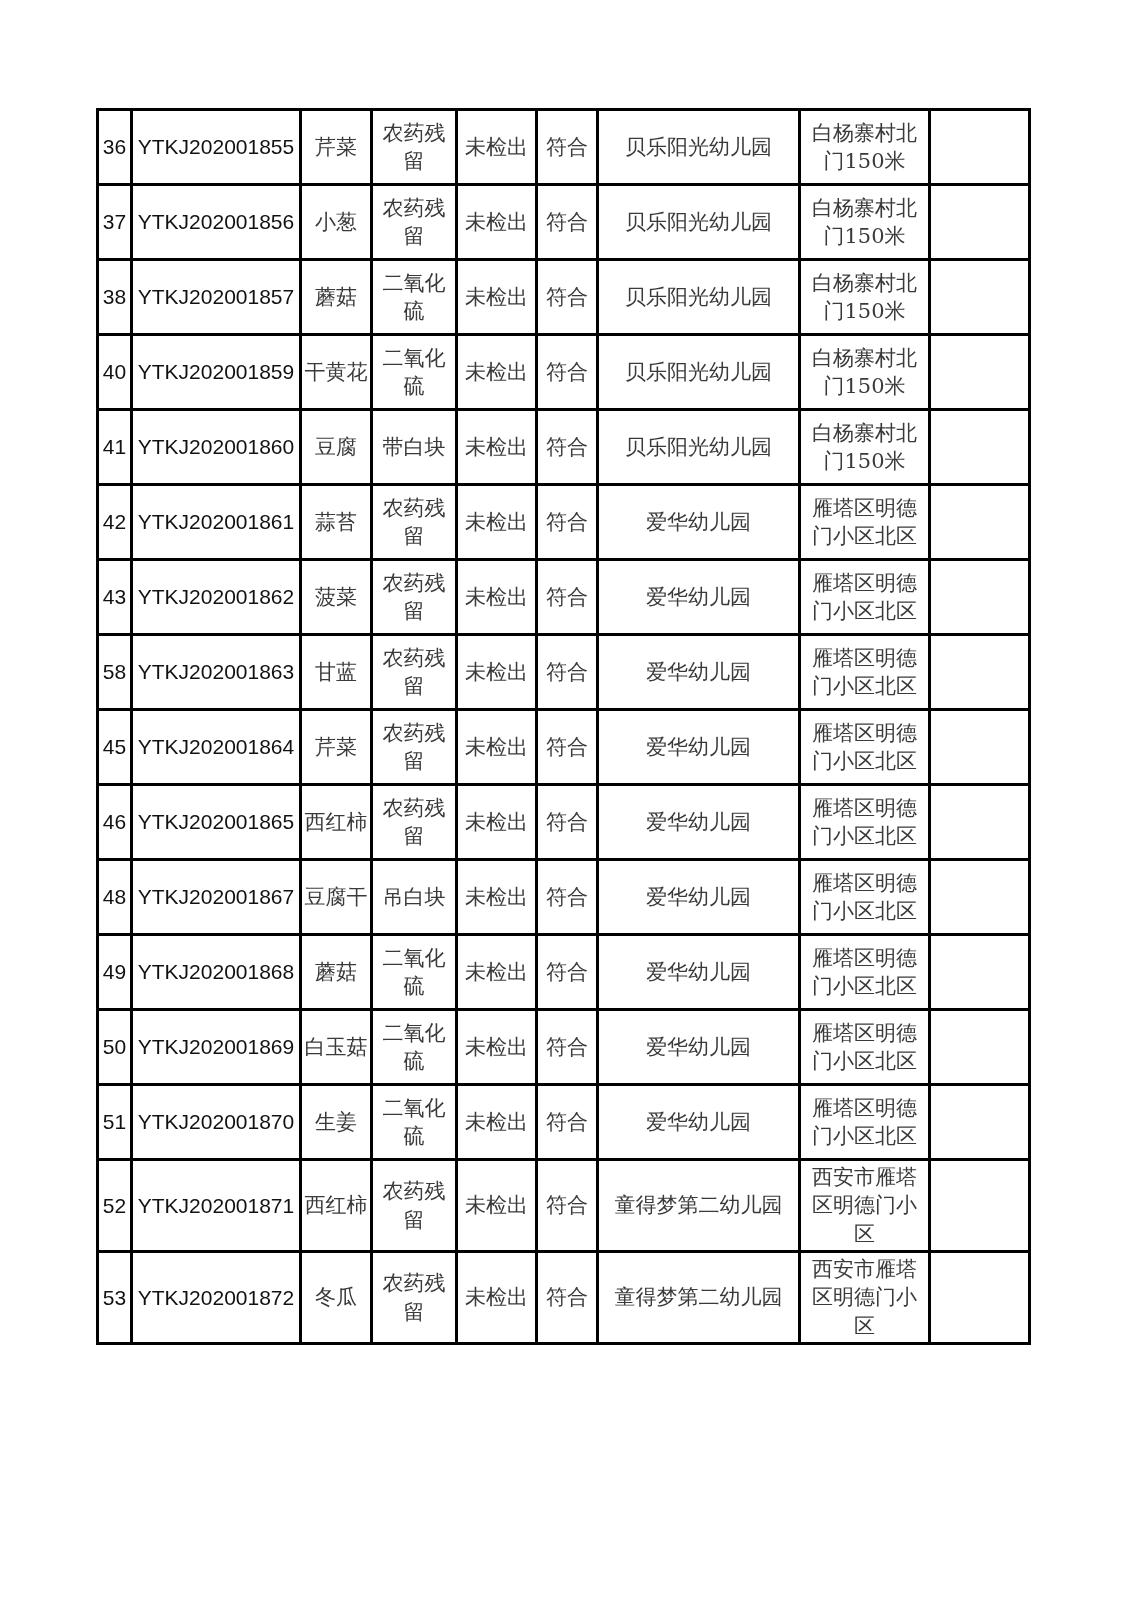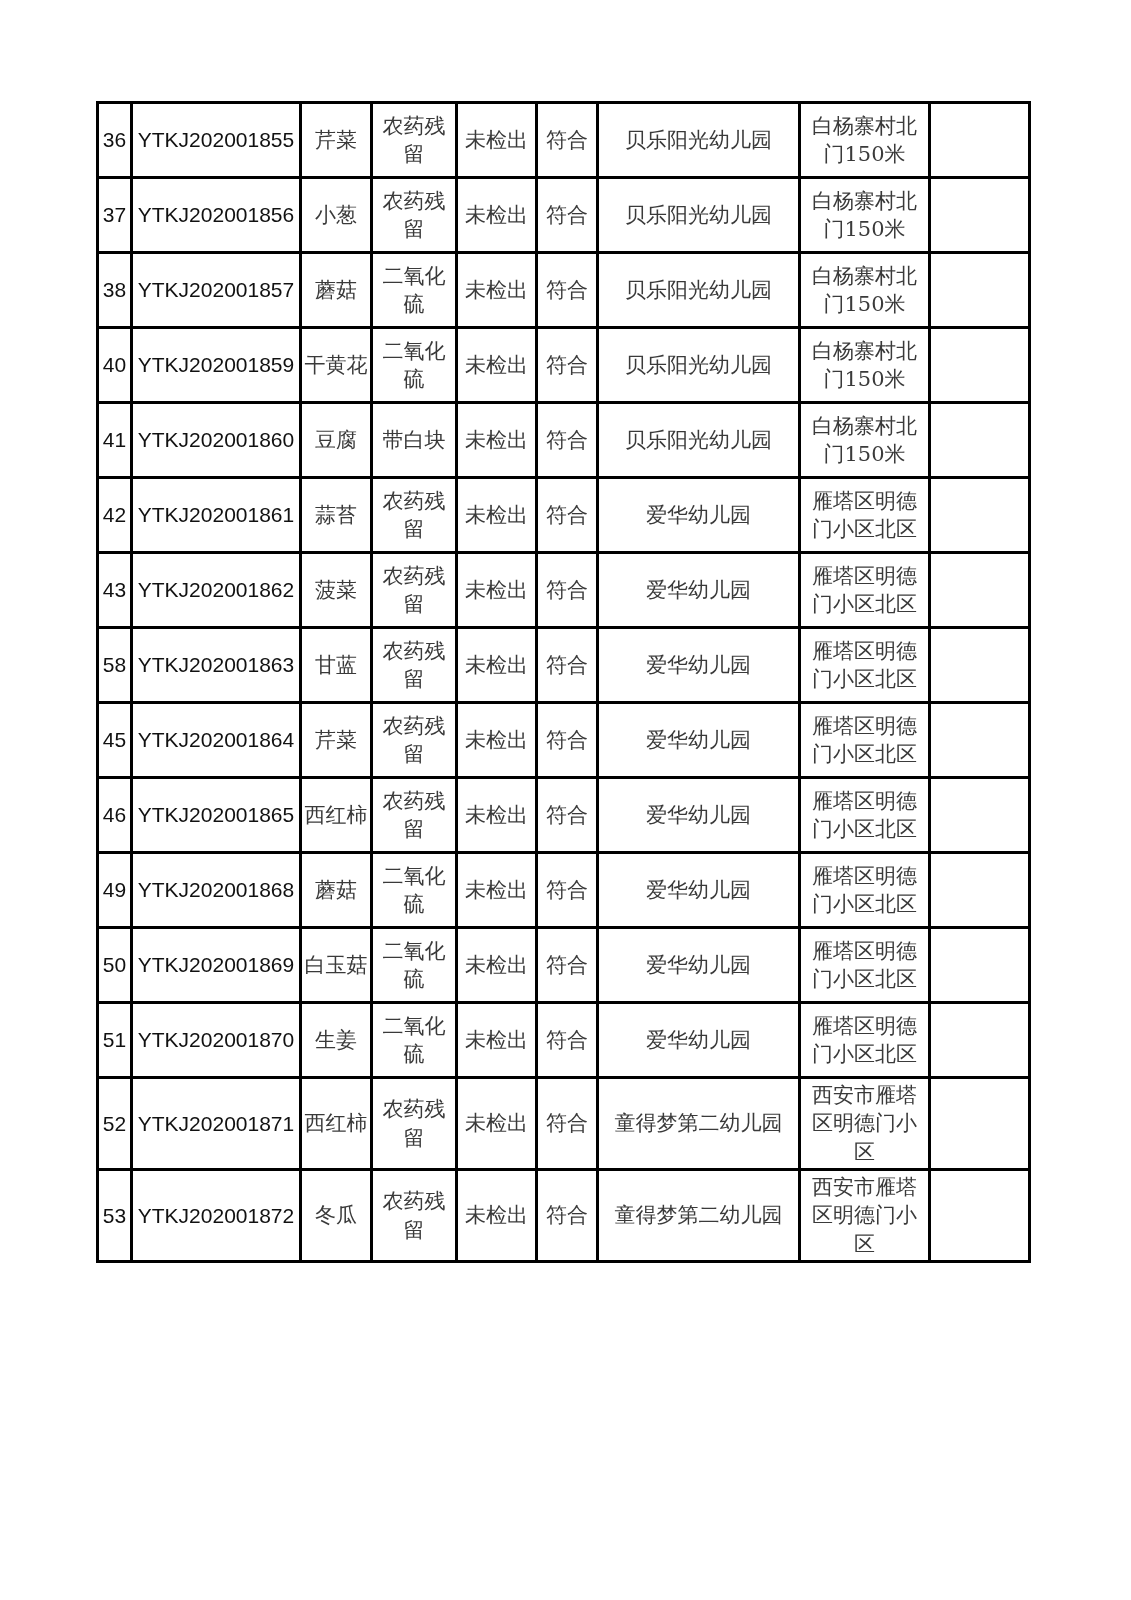--- a/index.html
+++ b/index.html
@@ -14,21 +14,21 @@
     font-family: "Liberation Sans", sans-serif;
   }
   .page {
     position: absolute;
     inset: 0;
     background: #ffffff;
   }
   table.results {
     position: absolute;
     left: 96px;
-    top: 101px;
+    top: 108px;
     width: 932px;
     border-collapse: collapse;
     table-layout: fixed;
   }
   table.results td {
     border: 3px solid #000000;
     text-align: center;
     vertical-align: middle;
     padding: 2px 2px;
     overflow: hidden;
@@ -181,20 +181,31 @@
       <td class="code col-code">YTKJ202001865</td>
       <td class="cn   col-name">西红柿</td>
       <td class="cn   col-item">农药残留</td>
       <td class="cn   col-result">未检出</td>
       <td class="cn   col-concl">符合</td>
       <td class="cn   col-unit">爱华幼儿园</td>
       <td class="cn   col-addr">雁塔区明德门小区北区</td>
       <td class="cn   col-remark"></td>
     </tr>
         <tr>
+      <td class="num  col-rownum">48</td>
+      <td class="code col-code">YTKJ202001867</td>
+      <td class="cn   col-name">豆腐干</td>
+      <td class="cn   col-item">吊白块</td>
+      <td class="cn   col-result">未检出</td>
+      <td class="cn   col-concl">符合</td>
+      <td class="cn   col-unit">爱华幼儿园</td>
+      <td class="cn   col-addr">雁塔区明德门小区北区</td>
+      <td class="cn   col-remark"></td>
+    </tr>
+        <tr>
       <td class="num  col-rownum">49</td>
       <td class="code col-code">YTKJ202001868</td>
       <td class="cn   col-name">蘑菇</td>
       <td class="cn   col-item">二氧化硫</td>
       <td class="cn   col-result">未检出</td>
       <td class="cn   col-concl">符合</td>
       <td class="cn   col-unit">爱华幼儿园</td>
       <td class="cn   col-addr">雁塔区明德门小区北区</td>
       <td class="cn   col-remark"></td>
     </tr>

